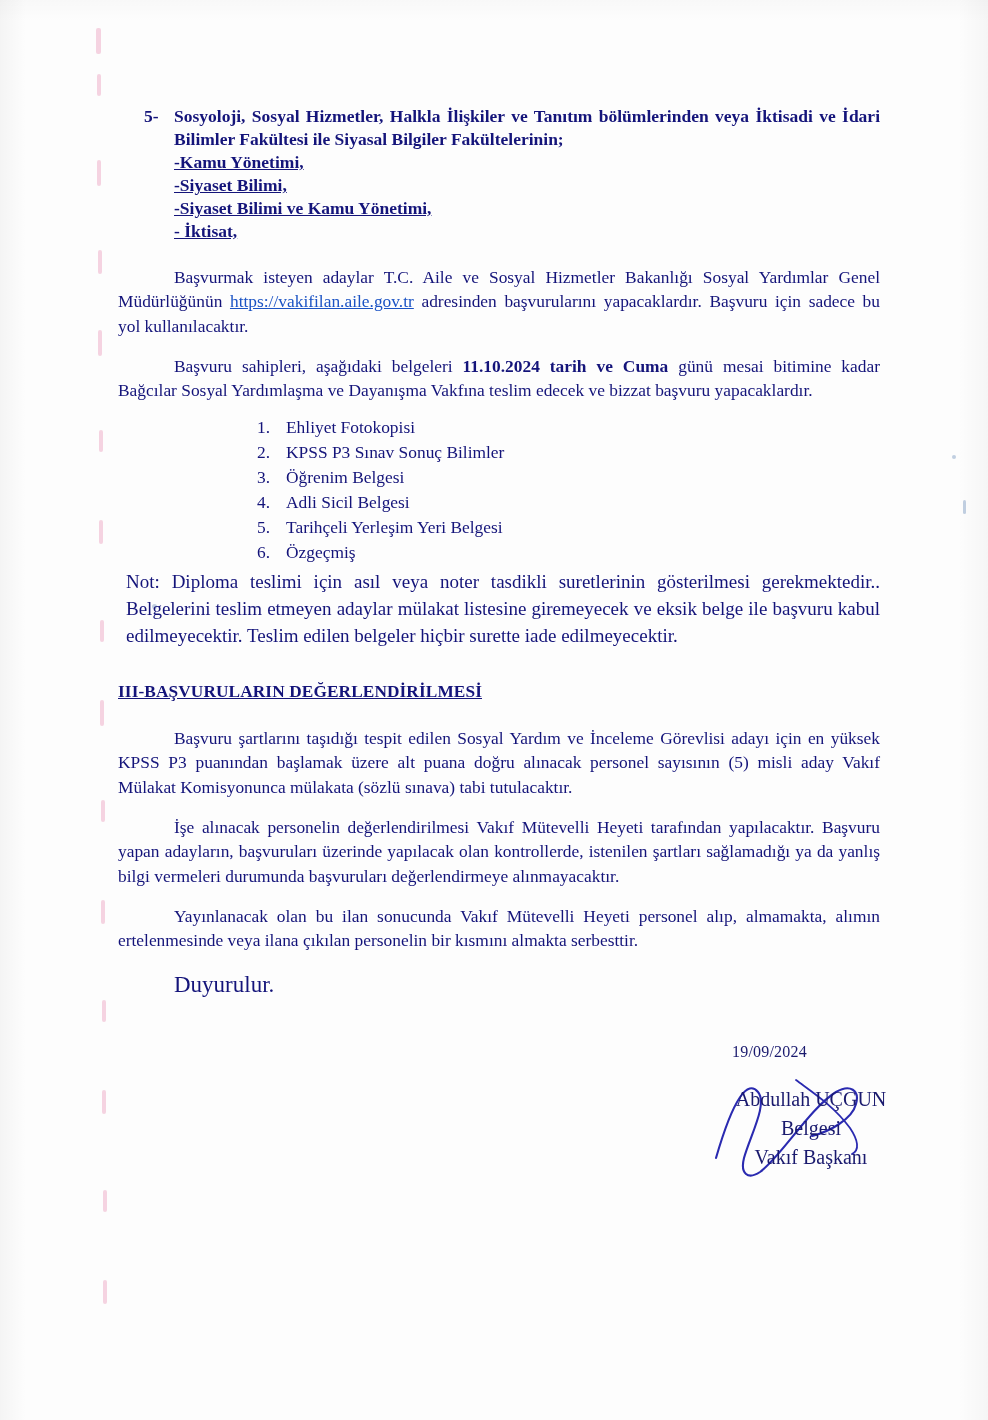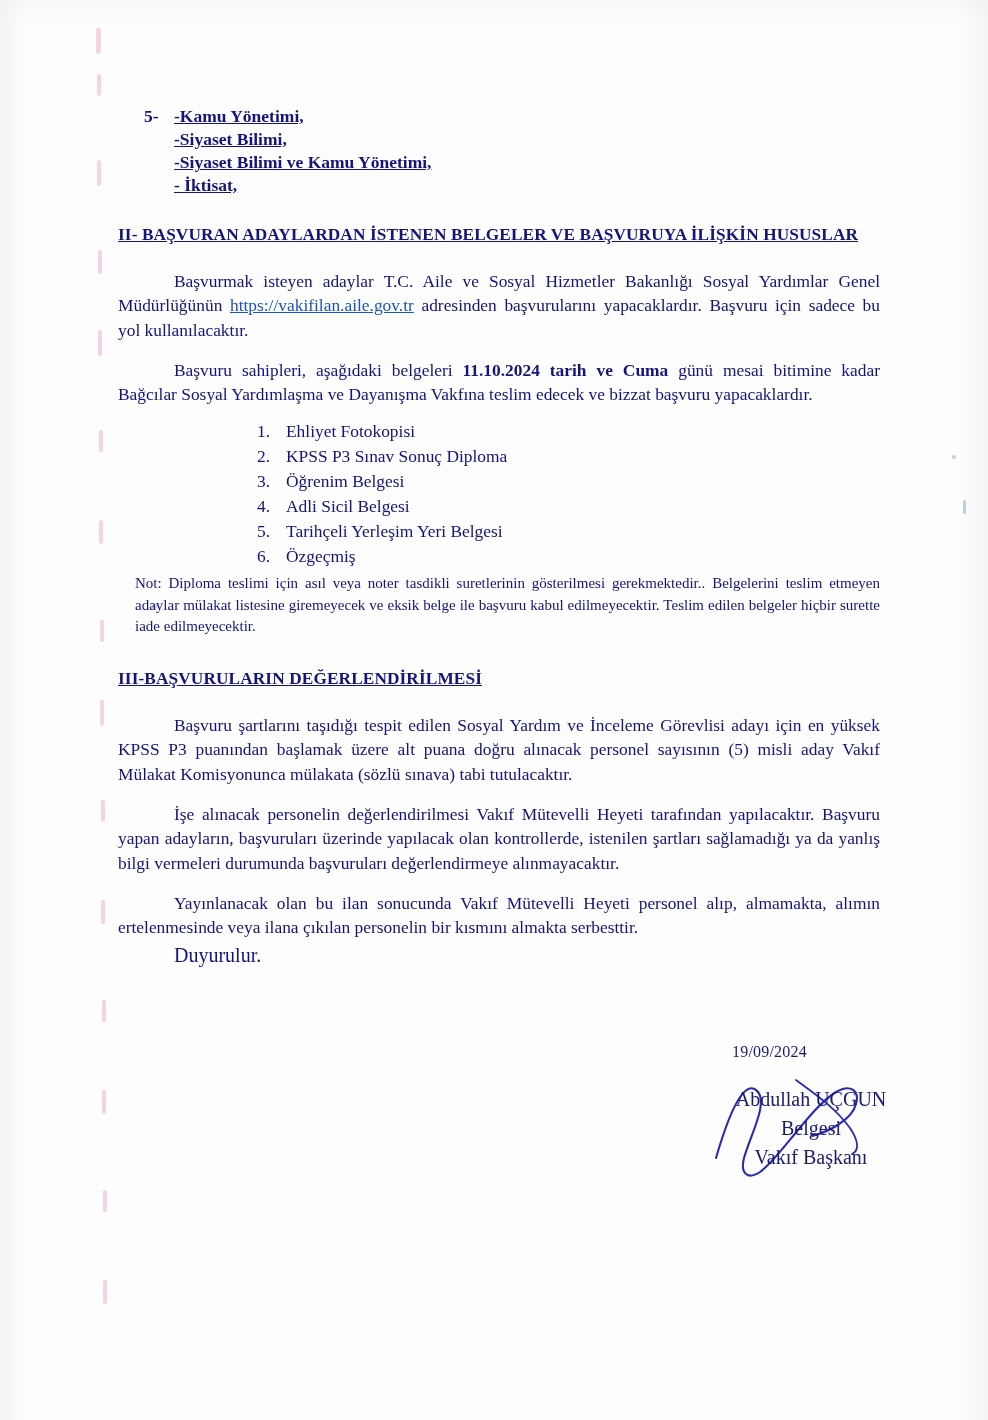--- a/index.html
+++ b/index.html
@@ -119,23 +119,23 @@
     position: relative;
   }
   ol.docs li .idx {
     position: absolute;
     left: -60px;
     width: 44px;
     text-align: right;
   }
 
   .note {
-    font-size: 15px;
+    font-size: 19px;
     line-height: 1.42;
-    margin: 4px 0 0 17px;
+    margin: 4px 0 0 8px;
     text-align: justify;
   }
 
   .date {
     position: absolute;
     left: 732px;
     top: 1043px;
     font-size: 16px;
     letter-spacing: 0.2px;
   }
@@ -150,22 +150,22 @@
   }
   .signature {
     position: absolute;
     left: 700px;
     top: 1062px;
     width: 210px;
     height: 120px;
     pointer-events: none;
   }
   .duyurulur {
-    font-size: 20px;
-    margin-top: 4px;
+    font-size: 23px;
+    margin-top: 19px;
     text-indent: 56px;
   }
 </style>
 </head>
 <body>
 
 <div class="page">
 
   <div class="artifact" style="left:96px; top:28px; width:5px; height:26px;"></div>
   <div class="artifact" style="left:97px; top:74px; width:4px; height:22px;"></div>
@@ -184,36 +184,36 @@
   <div class="artifact" style="left:103px; top:1280px; width:4px; height:24px;"></div>
   <div class="speck" style="left:152px; top:604px; width:5px; height:5px;"></div>
   <div class="speck" style="left:952px; top:455px; width:4px; height:4px;"></div>
   <div class="speck" style="left:963px; top:500px; width:3px; height:14px; border-radius:2px;"></div>
 
   <div class="content">
 
     <div class="clause">
       <div class="clause-num">5-</div>
       <div class="clause-body">
+        <div class="lead">Sosyoloji, Sosyal Hizmetler, Halkla İlişkiler ve Tanıtım bölümlerinden veya İktisadi ve İdari Bilimler Fakültesi ile Siyasal Bilgiler Fakültelerinin;</div>
         <span class="sub-line">-Kamu Yönetimi,</span>
         <span class="sub-line">-Siyaset Bilimi,</span>
         <span class="sub-line">-Siyaset Bilimi ve Kamu Yönetimi,</span>
         <span class="sub-line">- İktisat,</span>
       </div>
     </div>
 
-    <h2 class="section">II- BAŞVURAN ADAYLARDAN İSTENEN BELGELER VE BAŞVURUYA İLİŞKİN HUSUSLAR</h2>
 
     <p class="para first"><span>Başvurmak isteyen adaylar T.C. Aile ve Sosyal Hizmetler Bakanlığı Sosyal Yardımlar Genel Müdürlüğünün </span><a class="link" href="#">https://vakifilan.aile.gov.tr</a><span> adresinden başvurularını yapacaklardır. Başvuru için sadece bu yol kullanılacaktır.</span></p>
 
     <p class="para"><span>Başvuru sahipleri, aşağıdaki belgeleri </span><span class="b">11.10.2024 tarih ve Cuma</span><span> günü mesai bitimine kadar Bağcılar Sosyal Yardımlaşma ve Dayanışma Vakfına teslim edecek ve bizzat başvuru yapacaklardır.</span></p>
 
     <ol class="docs">
       <li><span class="idx">1.</span><span>Ehliyet Fotokopisi</span></li>
-      <li><span class="idx">2.</span><span>KPSS P3 Sınav Sonuç Diploma</span></li>
+      <li><span class="idx">2.</span><span>KPSS P3 Sınav Sonuç Bilimler</span></li>
       <li><span class="idx">3.</span><span>Öğrenim Belgesi</span></li>
       <li><span class="idx">4.</span><span>Adli Sicil Belgesi</span></li>
       <li><span class="idx">5.</span><span>Tarihçeli Yerleşim Yeri Belgesi</span></li>
       <li><span class="idx">6.</span><span>Özgeçmiş</span></li>
     </ol>
 
     <p class="note">Not: Diploma teslimi için asıl veya noter tasdikli suretlerinin gösterilmesi gerekmektedir.. Belgelerini teslim etmeyen adaylar mülakat listesine giremeyecek ve eksik belge ile başvuru kabul edilmeyecektir. Teslim edilen belgeler hiçbir surette iade edilmeyecektir.</p>
 
     <h2 class="section tight">III-BAŞVURULARIN DEĞERLENDİRİLMESİ</h2>
 

